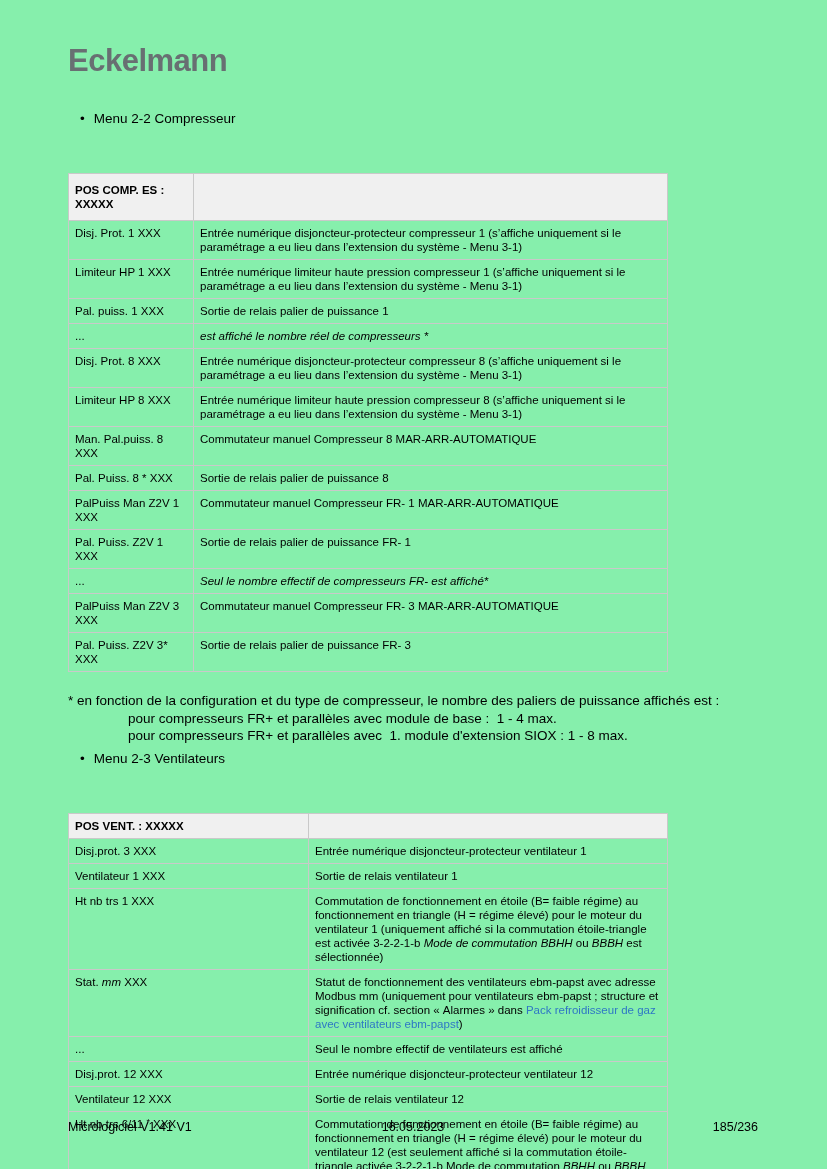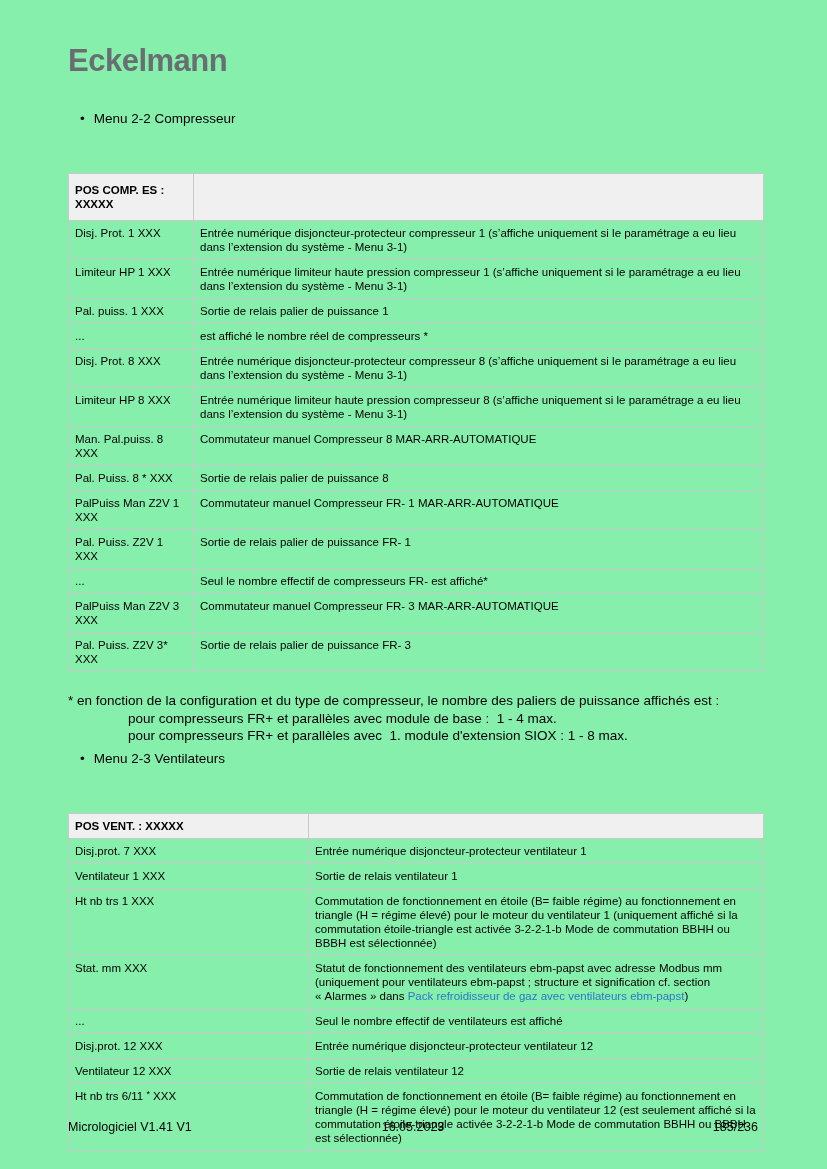--- a/index.html
+++ b/index.html
@@ -26,42 +26,42 @@
     align-items: baseline;
     font-size: 13.5px;
     margin-left: 12px;
   }
   .bullet-line .dot { margin-right: 9px; }
   .b1 { margin-top: 33px; margin-bottom: 6px; }
   .b2 { margin-top: 6px; margin-bottom: 6px; }
 
   table.spec {
     border-collapse: collapse;
-    width: 696px;
+    width: 600px;
     table-layout: fixed;
     font-size: 11.5px;
     line-height: 14px;
     margin-top: 47px;
   }
   table.spec th, table.spec td {
     border: 1px solid var(--border, #c9c9c9);
     padding: 5px 6px 5px 6px;
     vertical-align: top;
     text-align: left;
     word-wrap: break-word;
   }
   table.spec thead th {
     background: var(--header_bg, #f0f0f0);
     font-weight: bold;
   }
   table.t1 thead th { padding-top: 9px; padding-bottom: 9px; }
   .t1 col.c1 { width: 125px; }
   .t2 col.c1 { width: 240px; }
 
-  span.i { }
+  span.i { font-style: italic; }
   span.link { color: var(--link, #2e77c5); }
   span.sup { position: relative; top: -3px; font-size: 9px; }
 
   .footnote { margin-top: 20px; font-size: 13.5px; line-height: 17.5px; }
   .footnote div { white-space: pre-wrap; }
   .footnote .ind { padding-left: 60px; }
 
   .footer {
     position: absolute;
     left: 68px;
@@ -170,21 +170,21 @@
         <col>
       </colgroup>
     <thead>
       <tr>
         <th>POS VENT. : XXXXX</th>
         <th></th>
       </tr>
     </thead>
     <tbody>
         <tr>
-          <td><span>Disj.prot. 7 XXX</span></td>
+          <td><span>Disj.prot. 3 XXX</span></td>
           <td><span>Entrée numérique disjoncteur-protecteur ventilateur 1</span></td>
         </tr>
         <tr>
           <td><span>Ventilateur 1 XXX</span></td>
           <td><span>Sortie de relais ventilateur 1</span></td>
         </tr>
         <tr>
           <td><span>Ht nb trs 1 XXX</span></td>
           <td><span>Commutation de fonctionnement en étoile (B= faible régime) au fonctionnement en triangle (H = régime élevé) pour le moteur du ventilateur 1 (uniquement affiché si la commutation étoile-triangle est activée 3-2-2-1-b </span><span class="i">Mode de commutation BBHH</span><span> ou </span><span class="i">BBBH</span><span> est sélectionnée)</span></td>
         </tr>

